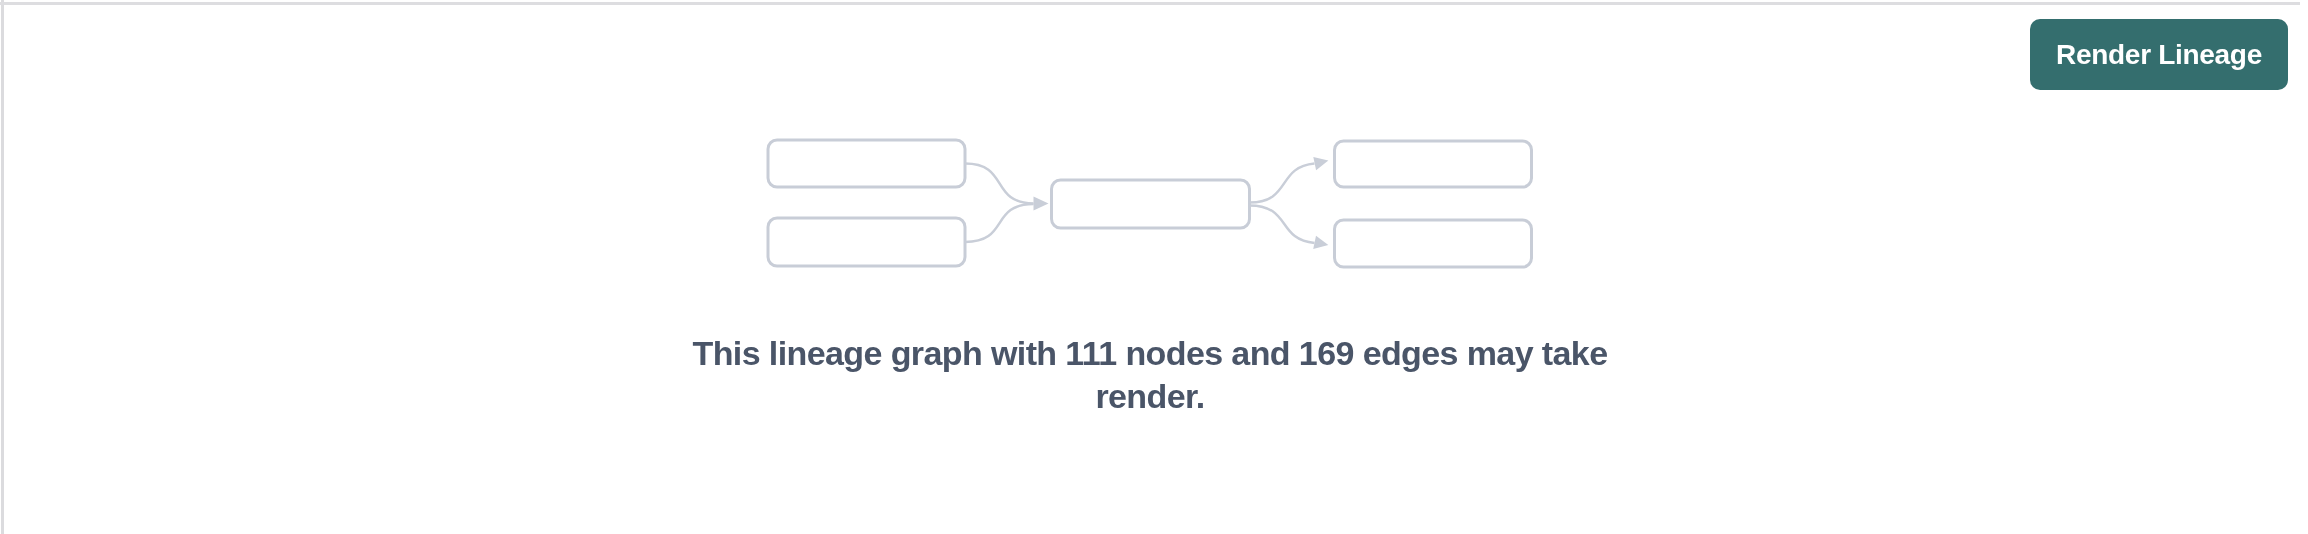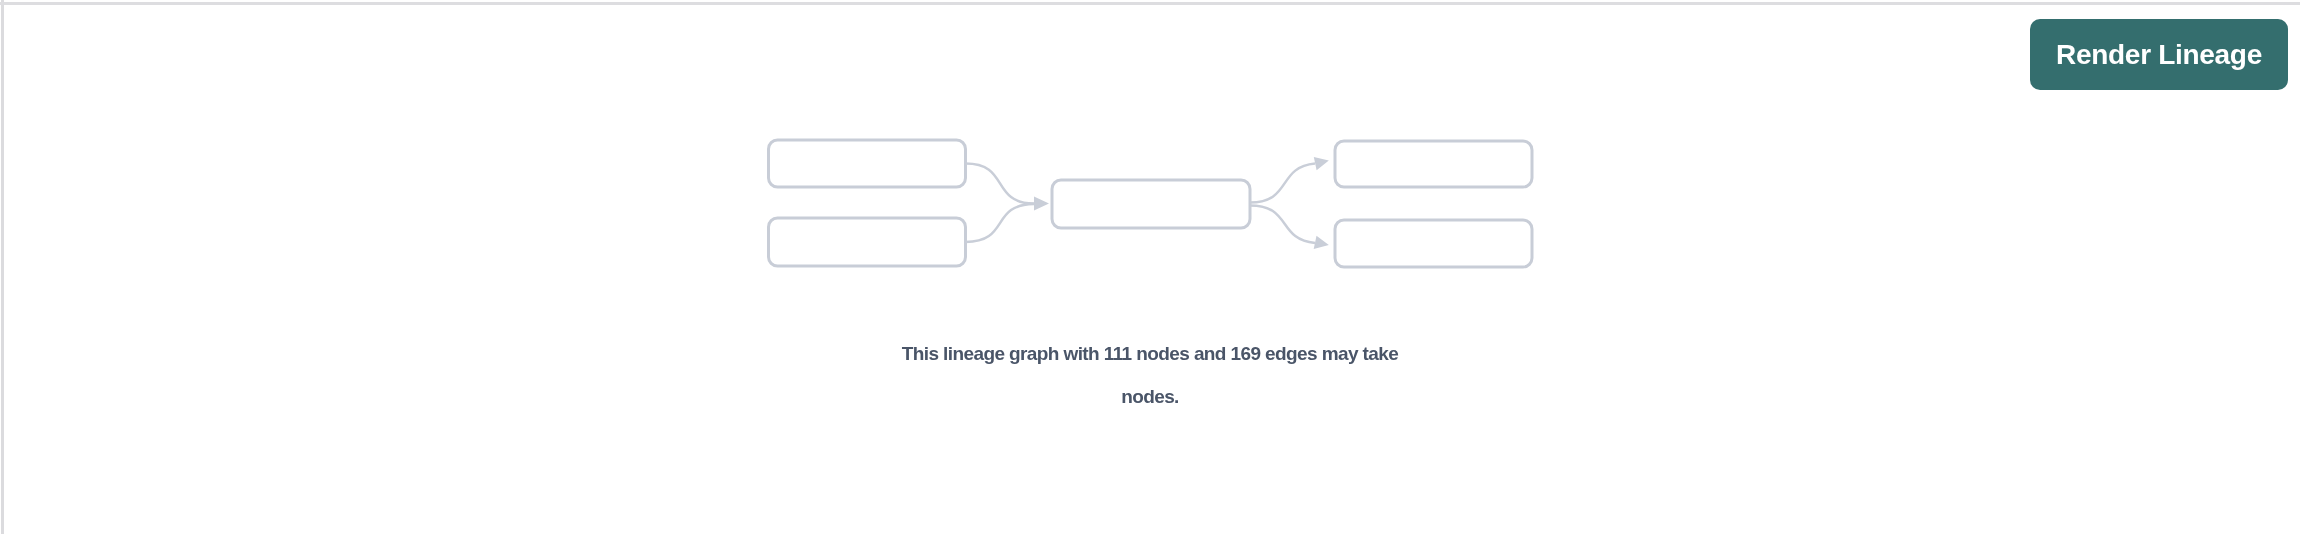--- a/index.html
+++ b/index.html
@@ -58,21 +58,21 @@
   .ph-edge {
     fill: none;
     stroke: #c9ced8;
     stroke-width: 2.5;
   }
   .ph-arrow { fill: #c9ced8; }
   .message {
     margin-top: 62px;
     text-align: center;
     color: #4a5568;
-    font-size: 19px;
+    font-size: 34px;
     font-weight: 700;
     letter-spacing: -0.6px;
     line-height: 43px;
   }
 </style>
 </head>
 <body>
 
 <div class="pane">
 
@@ -96,17 +96,17 @@
       <path class="ph-edge" d="M 490 74.5 C 532 74.5 517 39 555 35.5"></path>
       <path class="ph-edge" d="M 490 77.5 C 532 77.5 517 111.5 555 115"></path>
 
       <polygon class="ph-arrow" points="289,75.5 274,68.5 274,82.5"></polygon>
       <polygon class="ph-arrow" points="569,34 555,27.5 555,41" transform="rotate(-12 562 34)"></polygon>
       <polygon class="ph-arrow" points="569,115.5 555,109 555,122.5" transform="rotate(12 562 115.5)"></polygon>
     </svg>
 
     <div class="message">
       <div>This lineage graph with 111 nodes and 169 edges may take</div>
-      <div>nodes.</div>
+      <div>render.</div>
     </div>
 
   </div>
 </div>
 
 </body></html>

